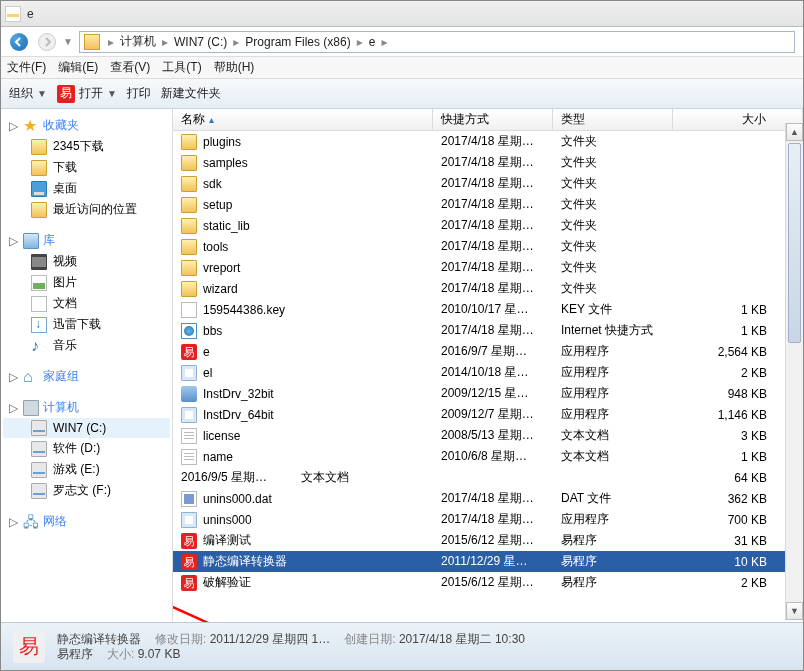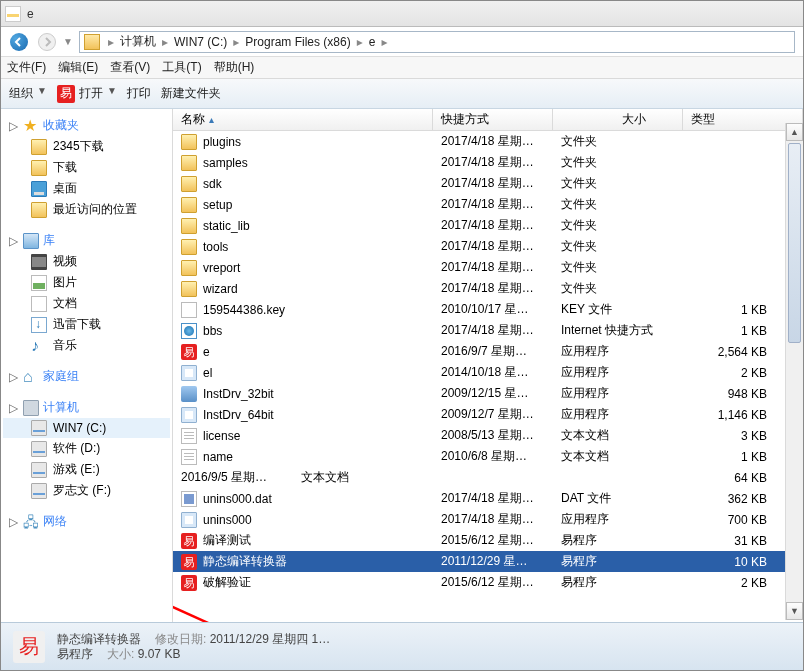--- a/index.html
+++ b/index.html
@@ -14,21 +14,21 @@
 .nav-arrow.back { background: radial-gradient(circle at 30% 30%, #4fa6e0,#1a6ab0); }
 .nav-arrow.fwd { background: #f0f0f0; border: 1px solid #ccc; }
 .nav-arrow svg { width: 10px; height: 10px; }
 .addr { flex: 1; height: 22px; border: 1px solid #a7b7c7; background: #fff; display: flex; align-items: center; margin: 0 4px; padding: 0 4px; }
 .addr-icon { width: 16px; height: 16px; background: linear-gradient(#ffe9a8,#f2c25a); border: 1px solid #d0a030; margin-right: 4px; }
 .bc-sep { color: #888; padding: 0 4px; }
 .bc-item { color: #222; padding: 1px 2px; }
 .menubar { height: 22px; background: #f7f7f7; border-bottom: 1px solid #dadada; display: flex; align-items: center; padding: 0 6px; gap: 12px; }
 .menu-item { color: #222; }
 .toolbar { height: 30px; background: linear-gradient(#f7f9fb,#e6eef5); border-bottom: 1px solid #c8d6e2; display: flex; align-items: center; padding: 0 8px; gap: 10px; }
-.tool { color: #1a1a1a; display: flex; align-items: flex-start; gap: 4px; }
+.tool { color: #1a1a1a; display: flex; align-items: center; gap: 4px; }
 .tool .caret { font-size: 10px; color: #555; }
 .e-icon { width: 18px; height: 18px; background: #e62020; border-radius: 2px; display: inline-flex; align-items: center; justify-content: center; color: #fff; font-family: "SimSun", serif; font-size: 12px; }
 .content { display: flex; height: calc(100% - 26px - 30px - 22px - 30px - 48px); }
 .sidebar { width: 172px; border-right: 1px solid #dadada; background: #fff; overflow: hidden; padding: 6px 2px; }
 .tree-group { margin-bottom: 10px; }
 .tree-head { display: flex; align-items: center; padding: 2px 6px; gap: 4px; }
 .tree-head .chv { width: 10px; color: #666; }
 .tree-head .label { color: #3b82f6; }
 .tree-item { display: flex; align-items: center; padding: 2px 6px 2px 28px; gap: 6px; }
 .tree-item.sel { background: #e5f1fb; }
@@ -253,22 +253,22 @@
     </div>
   </div>
 
   <div class="main">
     <div class="cols">
       <div class="col c1">
         <span>名称</span>
         <span class="sort-arrow">▴</span>
       </div>
       <div class="col c2">快捷方式</div>
+      <div class="col c3">类型</div>
       <div class="col c4">大小</div>
-      <div class="col c3">类型</div>
     </div>
     <div class="list" id="file-list">
         <div class="row">
           <div class="cell c1">
             <span class="ico fld"></span>
             <span>plugins</span>
           </div>
           <div class="cell c2">2017/4/18 星期…</div>
           <div class="cell c3">文件夹</div>
           <div class="cell c4"></div>
@@ -480,19 +480,20 @@
 </div>
 
 <div class="footer">
   <div class="foot-ico">
     <div class="e-big">易</div>
   </div>
   <div class="foot-txt">
     <div class="ln">
       <span>静态编译转换器</span>
       <span><span class="foot-label">修改日期:</span> <span>2011/12/29 星期四 1…</span></span>
+      <span><span class="foot-label">创建日期:</span> <span>2017/4/18 星期二 10:30</span></span>
     </div>
     <div class="ln">
       <span>易程序</span>
       <span><span class="foot-label">大小:</span> <span>9.07 KB</span></span>
     </div>
   </div>
 </div>
 
 </body></html>

